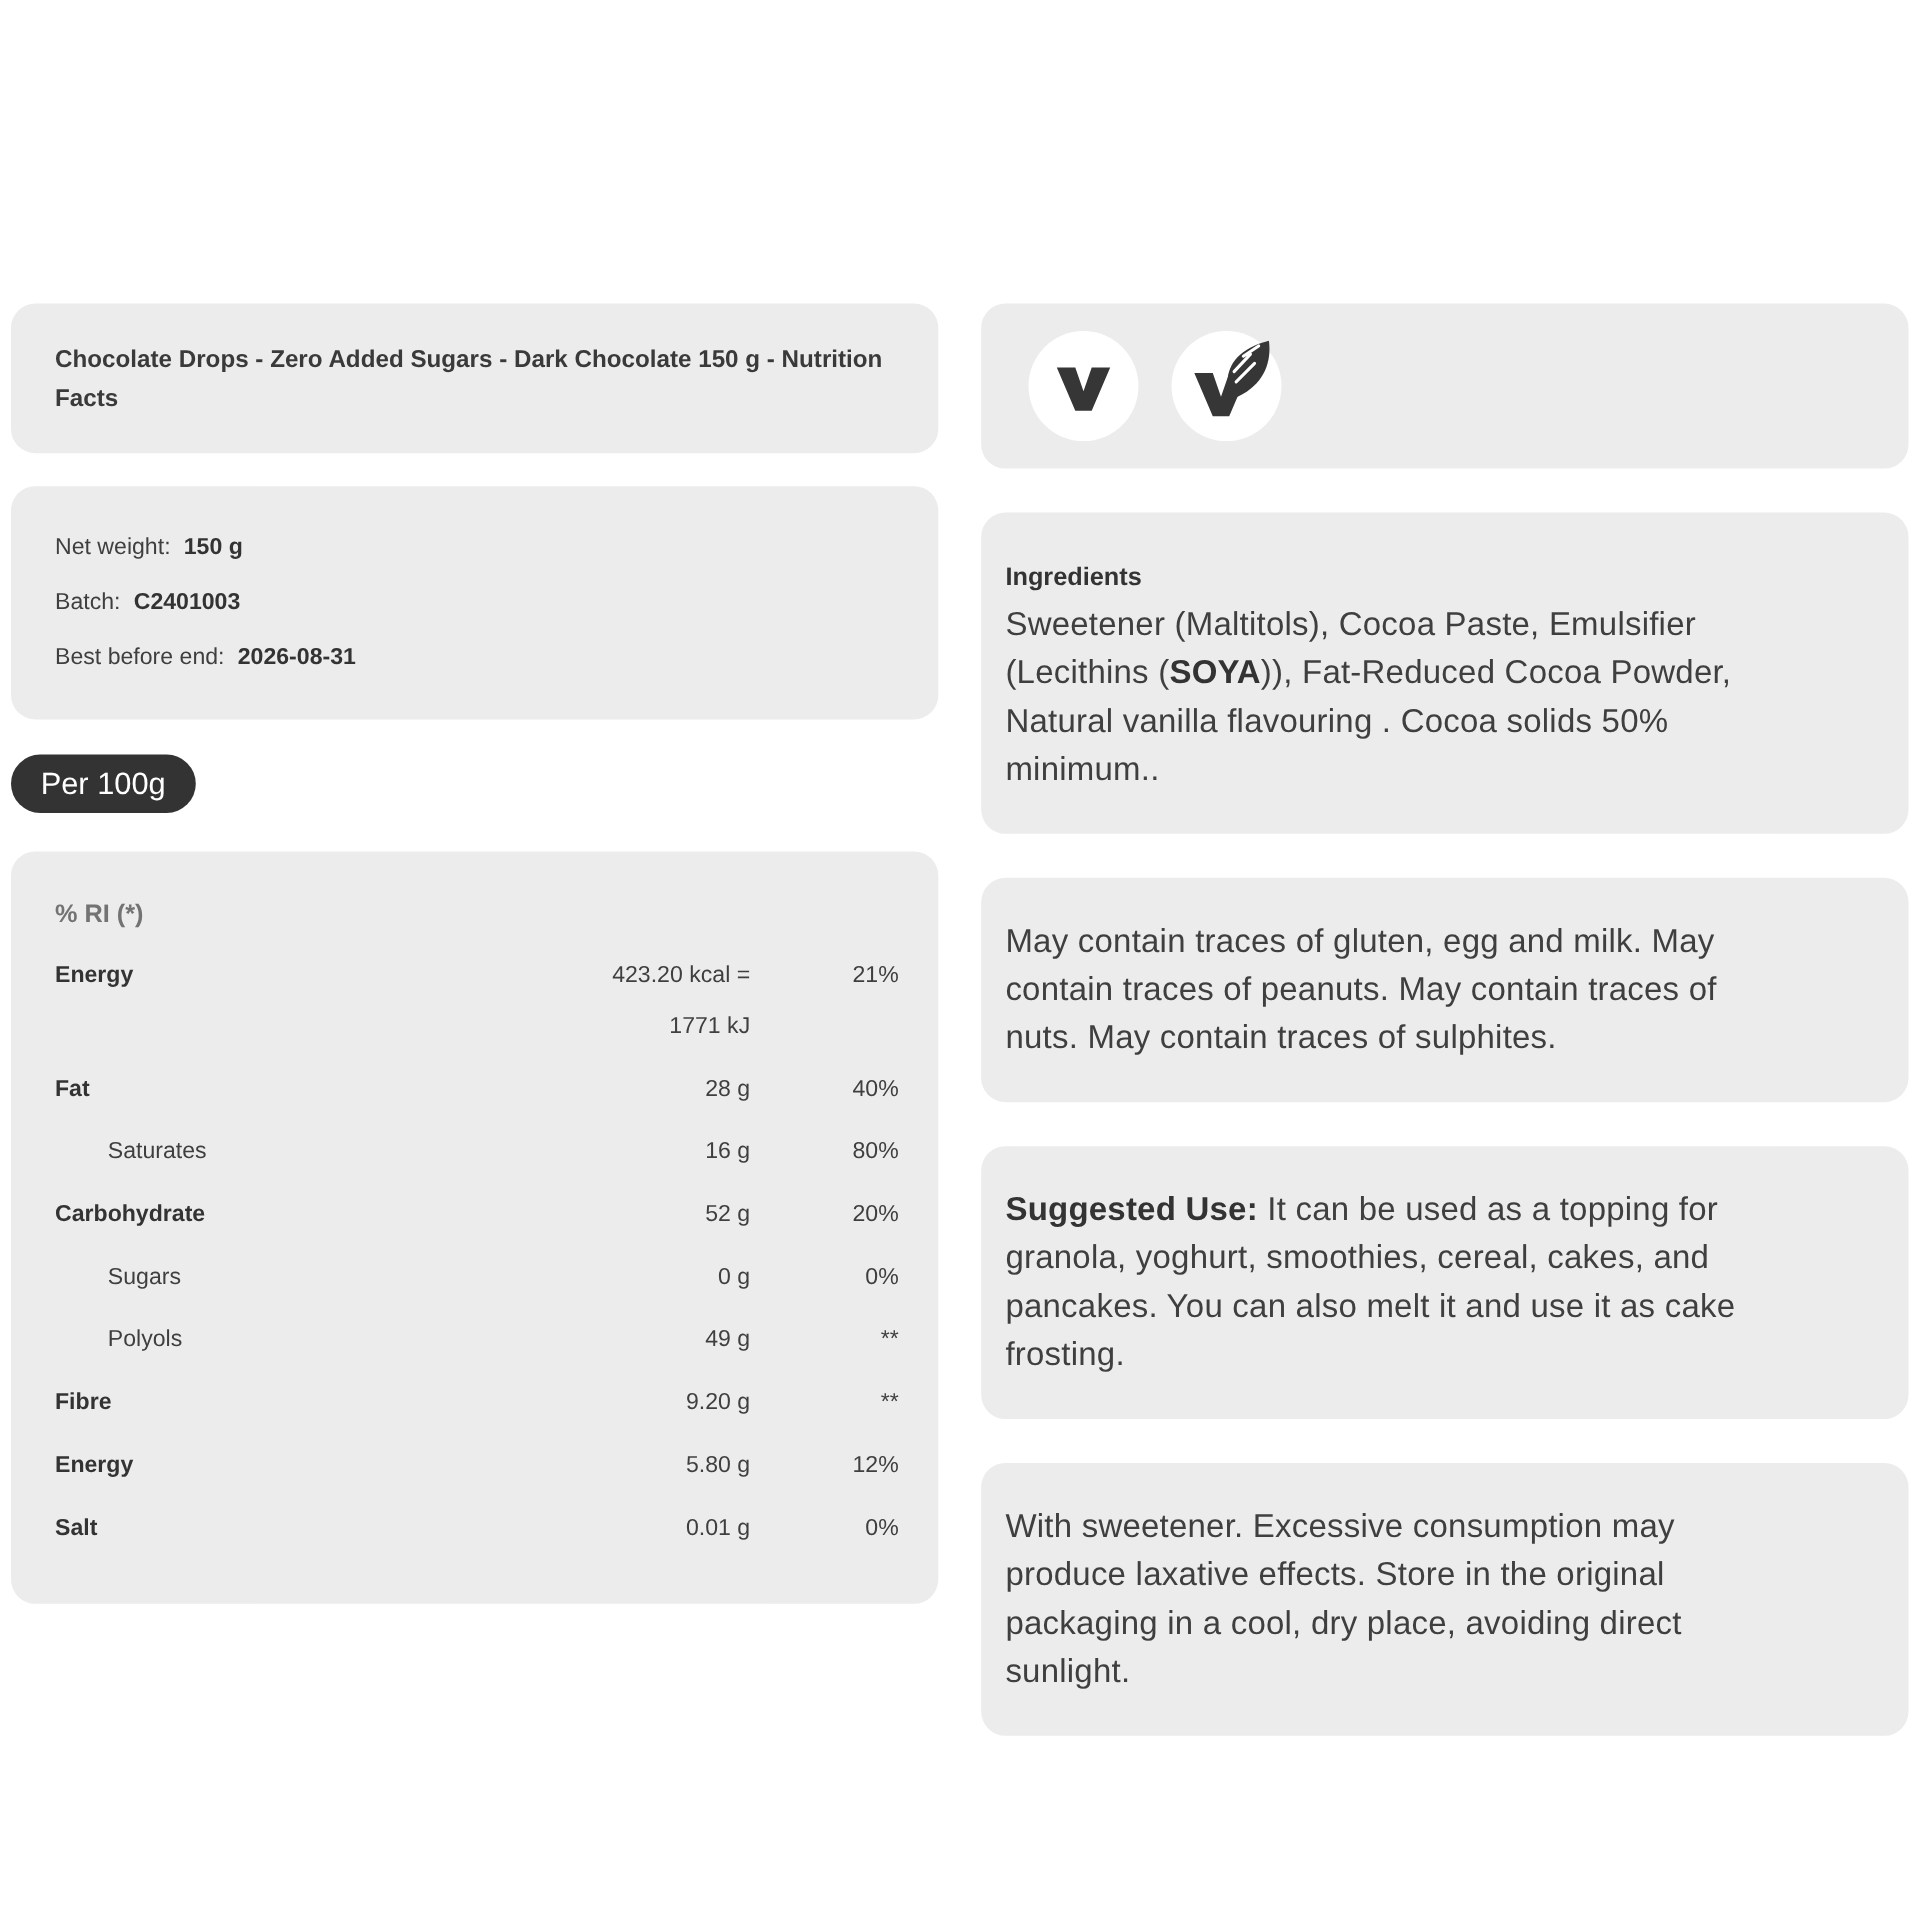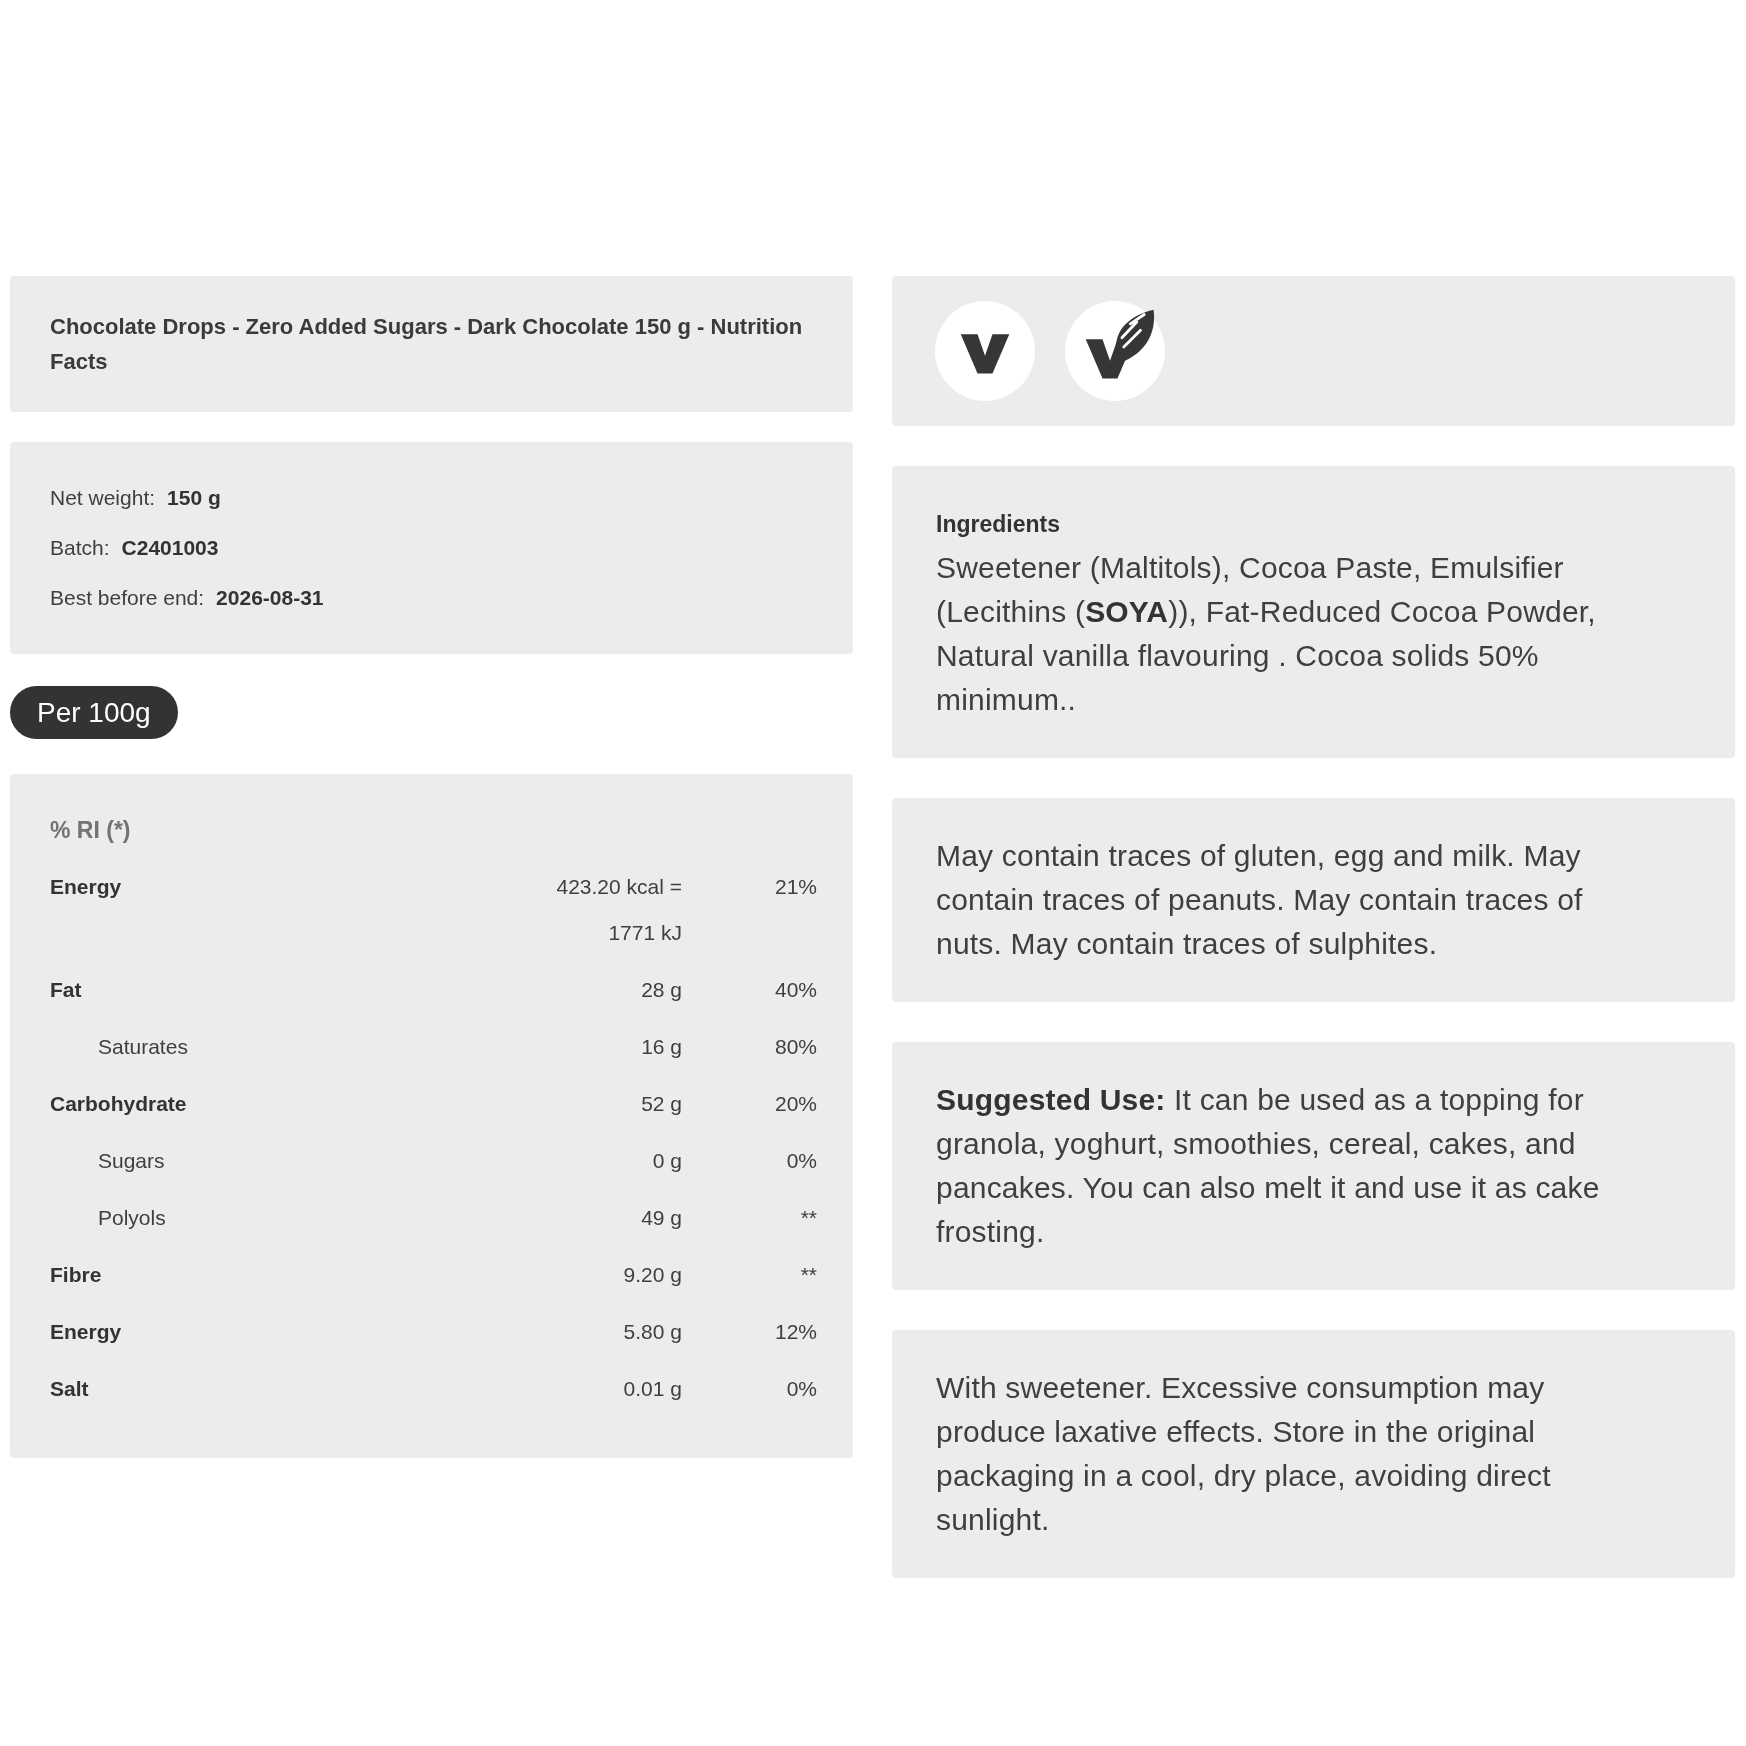--- a/index.html
+++ b/index.html
@@ -10,21 +10,21 @@
     color:#3f3f3f;
     -webkit-font-smoothing:antialiased;
   }
   .page{
     display:flex;
     gap:39px;
     padding:276px 11px 0 10px;
     box-sizing:border-box;
   }
   .col{display:flex;flex-direction:column;width:843px;flex:none;}
-  .card{background:#ececec;border-radius:4px;box-sizing:border-box;}
+  .card{background:#ececec;border-radius:22px;box-sizing:border-box;}
 
   
   .title-card{padding:33px 40px;}
   .title-card h1{
     margin:0;font-size:22px;line-height:35px;font-weight:700;color:#3a3a3a;
   }
   .info-card{margin-top:30px;padding:31px 40px;}
   .info-row{font-size:21px;line-height:50px;}
   .info-row .val{font-weight:700;margin-left:12px;color:#333333;}
 
@@ -54,21 +54,21 @@
   
   .badges-card{height:150px;display:flex;align-items:center;gap:30px;padding:0 43px;}
   .badge-circle{
     width:100px;height:100px;border-radius:50%;background:#ffffff;
     position:relative;display:flex;align-items:center;justify-content:center;flex:none;
   }
   .vletter{width:56px;height:56px;display:block;}
   .badge-circle.vegan .vletter{margin:10px 10px 0 0;}
   .leaf{position:absolute;top:7px;right:9px;width:44px;height:54px;}
 
-  .textcard{margin-top:40px;padding:36px 44px;}
+  .textcard{margin-top:40px;padding:36px 22px;}
   .textcard h2{margin:0;font-size:23px;line-height:44px;font-weight:700;color:#333333;}
   .textcard p{margin:0;font-size:30px;line-height:44px;max-width:705px;color:#3f3f3f;letter-spacing:0.2px;}
   .textcard strong{font-weight:700;color:#333333;}
 </style>
 </head>
 <body>
 
 <div class="page">
 
   <div class="col">

